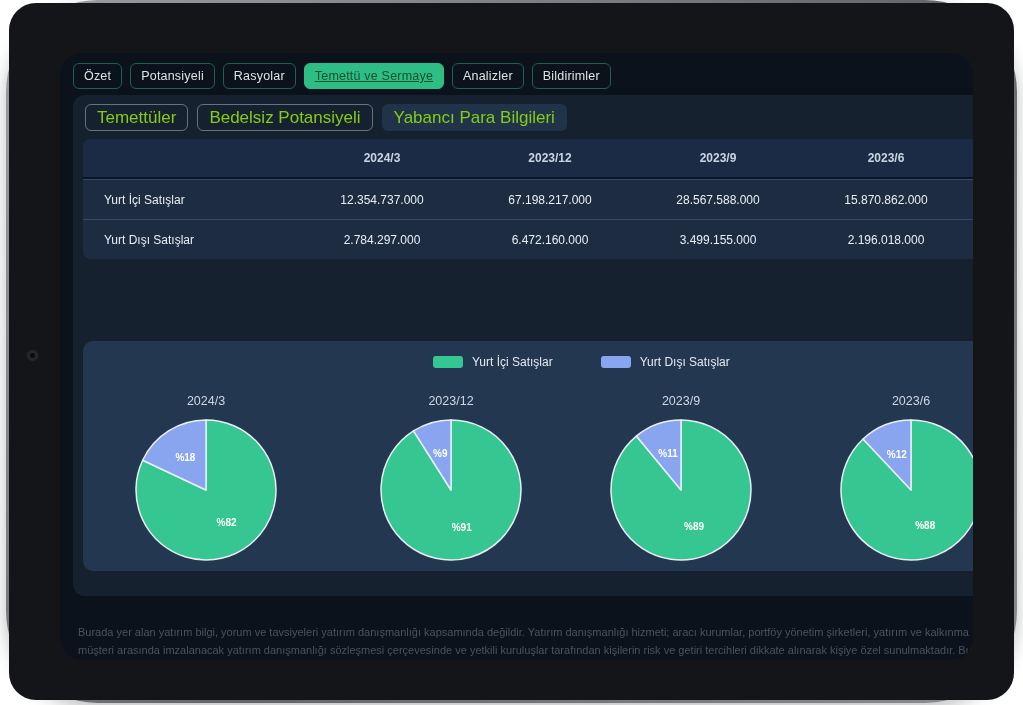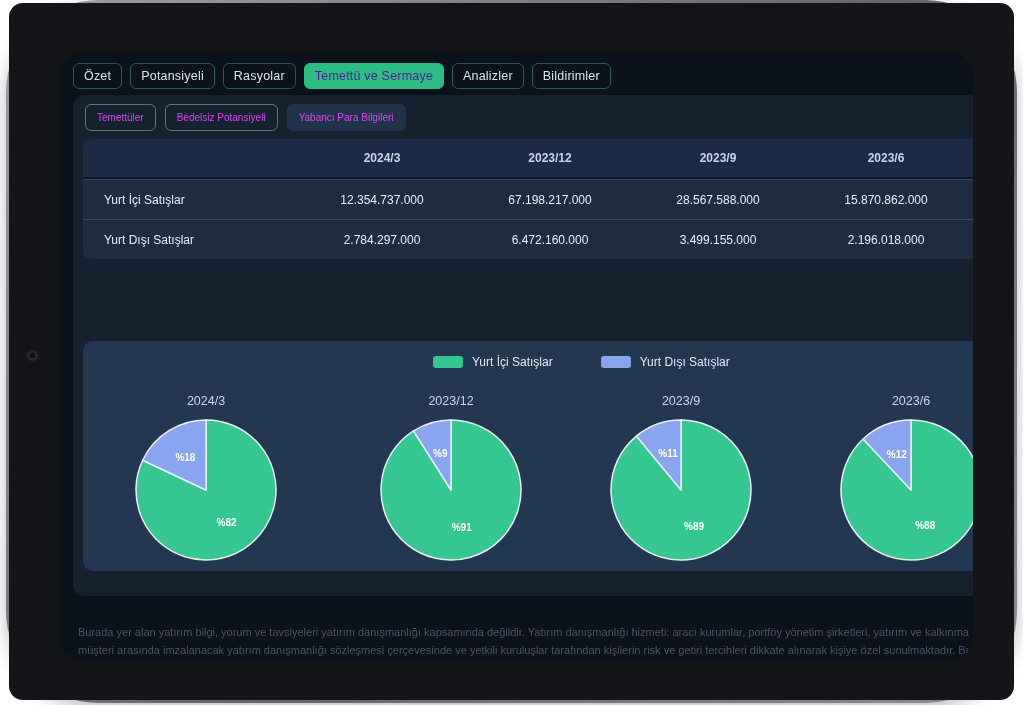--- a/index.html
+++ b/index.html
@@ -4,44 +4,44 @@
 <style>
   * { margin:0; padding:0; box-sizing:border-box; }
   html,body { width:1023px; height:705px; background:#ffffff; overflow:hidden;
               font-family:"Liberation Sans", sans-serif; }
   .stage { position:relative; width:1023px; height:705px; }
 
   
   .tablet-outer { position:absolute; left:6px; top:0; width:1011px; height:703px;
                   border-radius:92px; background:linear-gradient(135deg,#9b9ea2,#63666a 55%,#8b8e92);
                   box-shadow:0 6px 18px rgba(0,0,0,.25); }
-  .tablet-body  { position:absolute; inset:3px; border-radius:14px; background:#141519; }
+  .tablet-body  { position:absolute; inset:3px; border-radius:27px; background:#141519; }
   .camera { position:absolute; left:17px; top:346px; width:13px; height:13px; border-radius:50%;
             background:#26282b; box-shadow:inset 0 0 2px #000; }
   .camera::after { content:""; position:absolute; left:4px; top:4px; width:5px; height:5px;
                    border-radius:2px; background:#0b0c0d; }
 
   
   .screen { position:absolute; left:51px; top:50px; width:913px; height:607px;
             border-radius:22px; background:#0c121b; overflow:hidden; }
 
   
   .tabs-row { position:absolute; left:13px; top:10px; display:flex; gap:8px; }
   .tab { height:26px; padding:0 10px; display:flex; align-items:center;
          border:1px solid #20604f; border-radius:6px; background:transparent;
          color:#d9e6e2; font-size:12.5px; letter-spacing:.2px; cursor:pointer; white-space:nowrap; }
-  .tab.active { background:var(--accent,#2ebd85); border-color:var(--accent,#2ebd85); color:#4c1d95; }
+  .tab.active { background:var(--accent,#2ebd85); border-color:var(--accent,#2ebd85); color:#14532d;text-decoration:underline; }
 
   
   .panel { position:absolute; left:13px; top:42px; width:990px; height:501px;
            background:#16212f; border-radius:12px; }
   .subtabs-row { position:absolute; left:12px; top:9px; display:flex; gap:9px; }
   .subtab { height:27px; padding:0 11px; display:flex; align-items:center;
             border:1px solid rgba(170,182,196,.55); border-radius:6px; background:transparent;
-            color:#d946ef; font-size:10px; cursor:pointer; white-space:nowrap; }
+            color:#84cc16; font-size:17px; cursor:pointer; white-space:nowrap; }
   .subtab.active { background:#203349; border-color:transparent; }
 
   
   .fx-table { position:absolute; left:10px; top:44px; width:920px; border-radius:8px;
               overflow:hidden; background:#1e2c42; }
   .t-row { display:flex; align-items:center; height:40px; font-size:12px; color:#e9eef5; }
   .t-row + .t-row { border-top:1px solid rgba(125,146,172,.28); }
   .t-head { background:#1c2b45; color:#c9d4e2; font-weight:bold;
             border-bottom:2px solid #0a1623; }
   .col-label { width:215px; padding-left:21px; }

